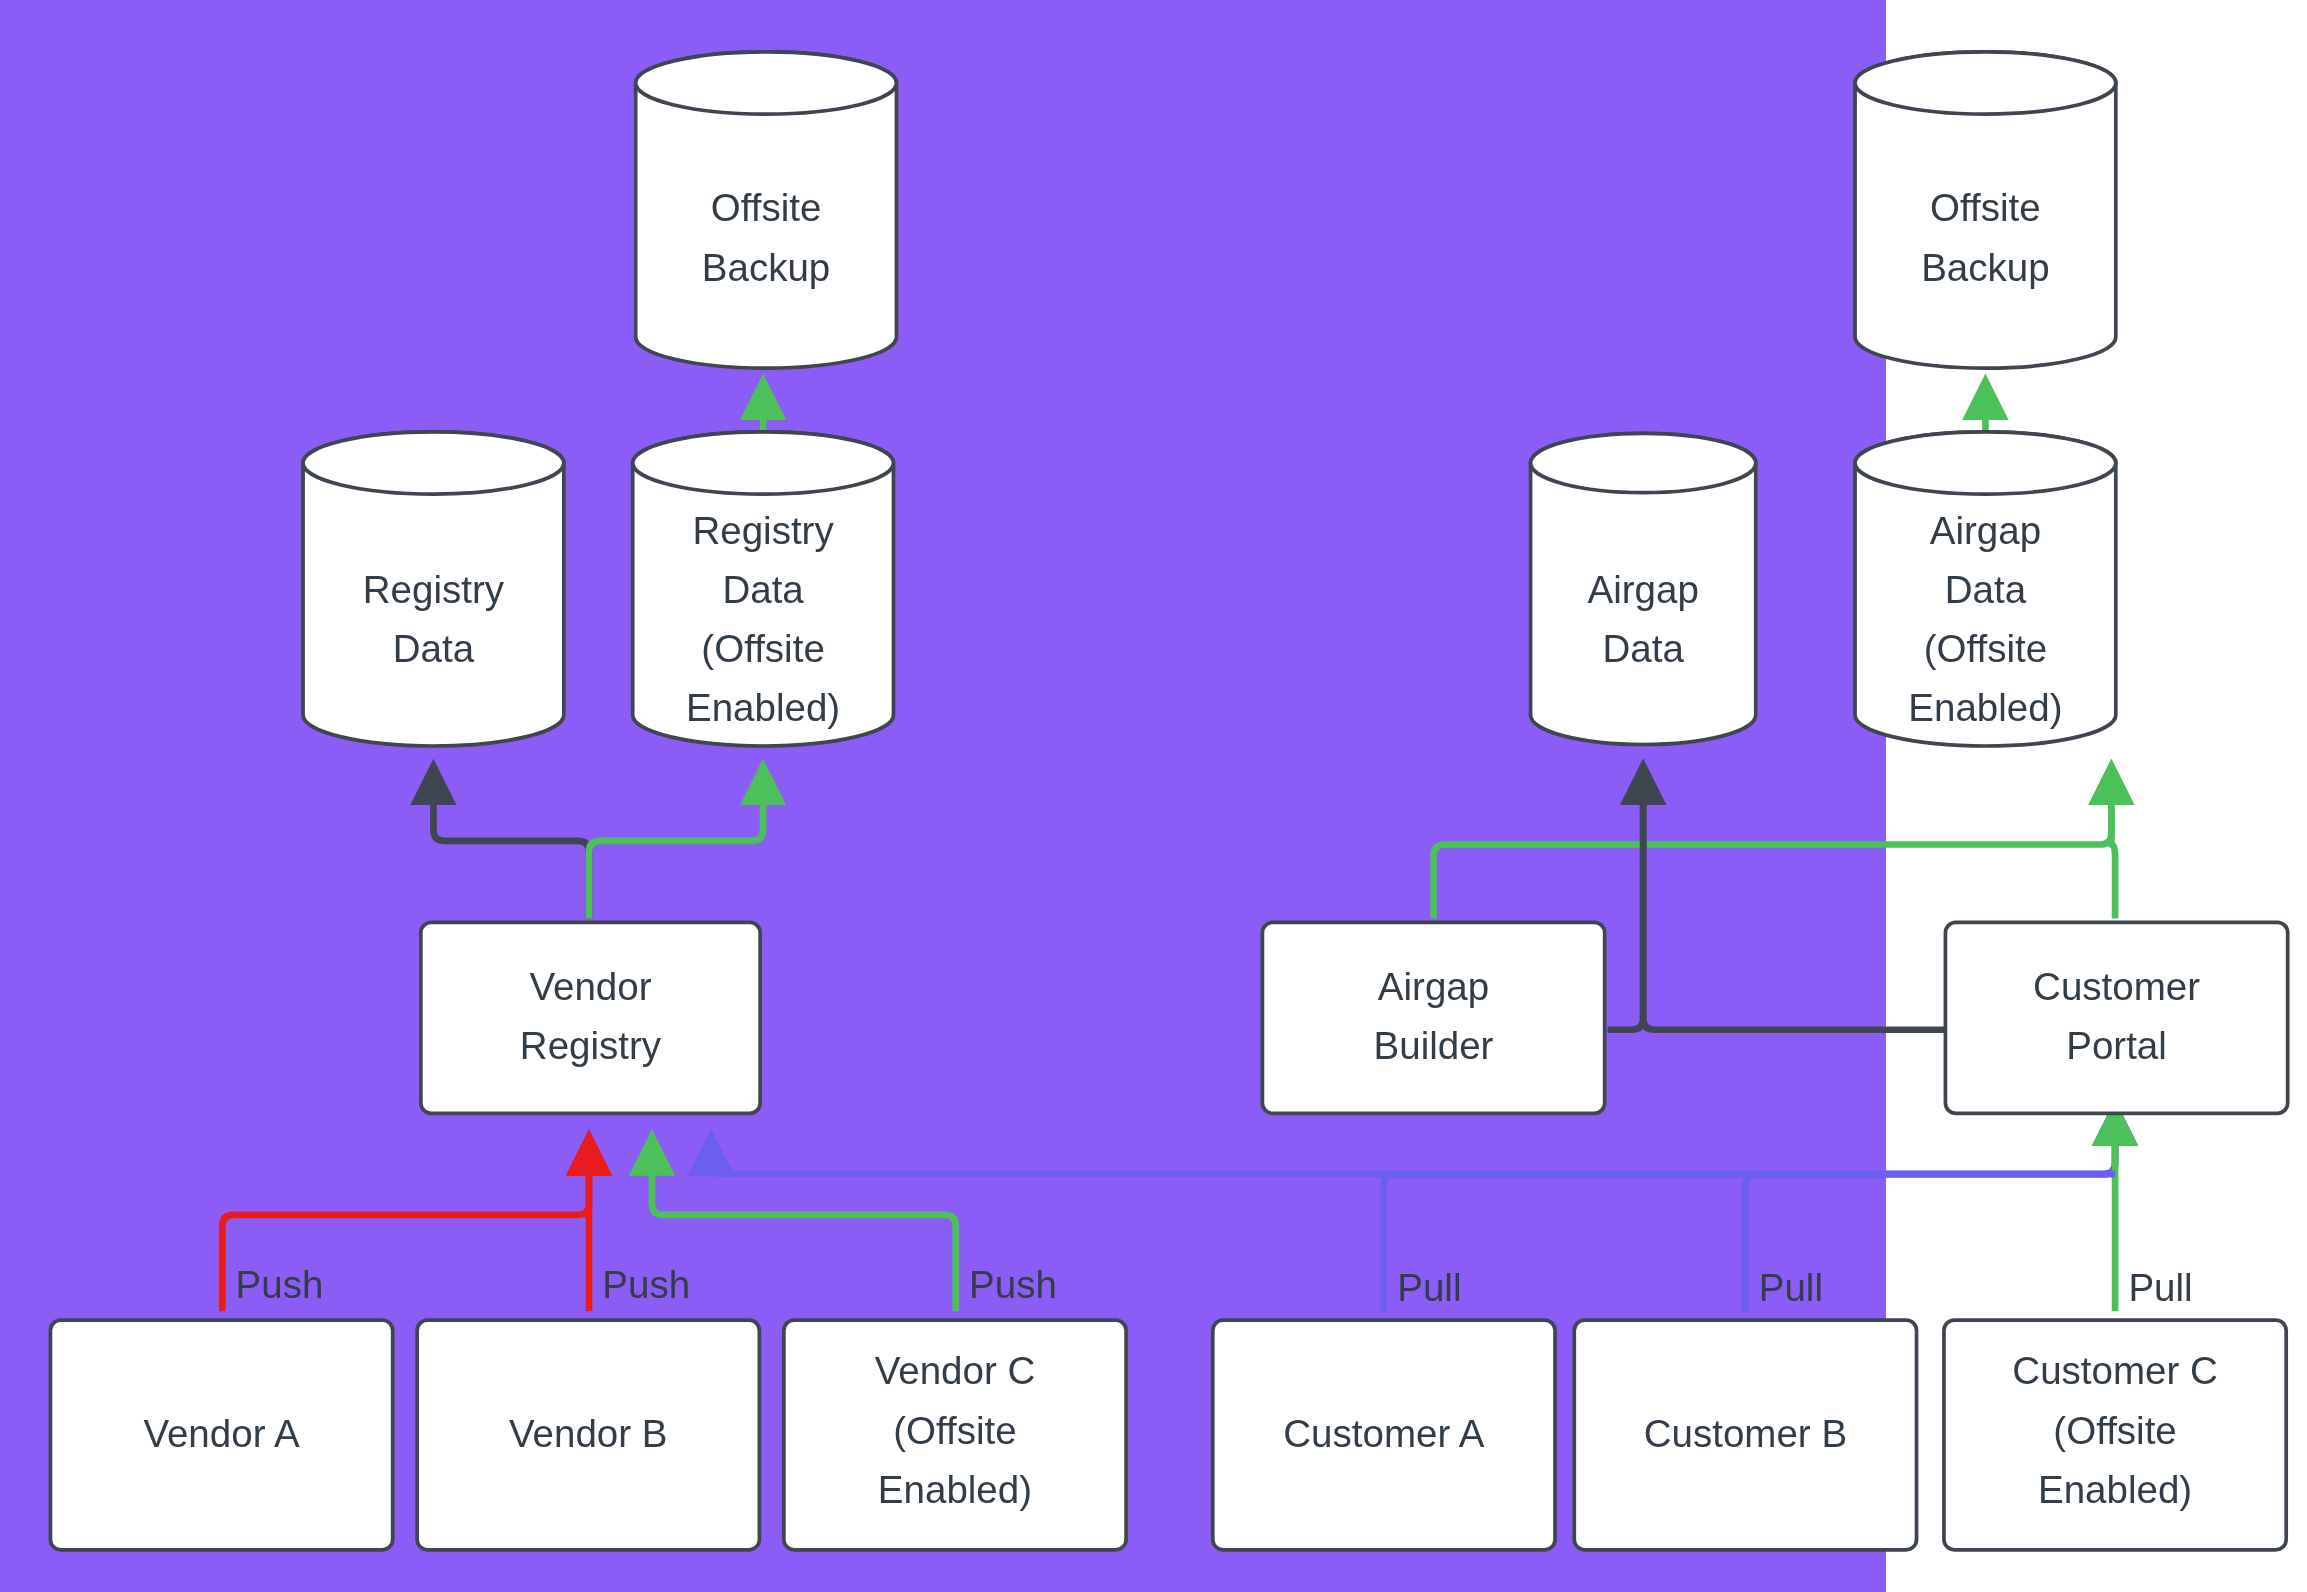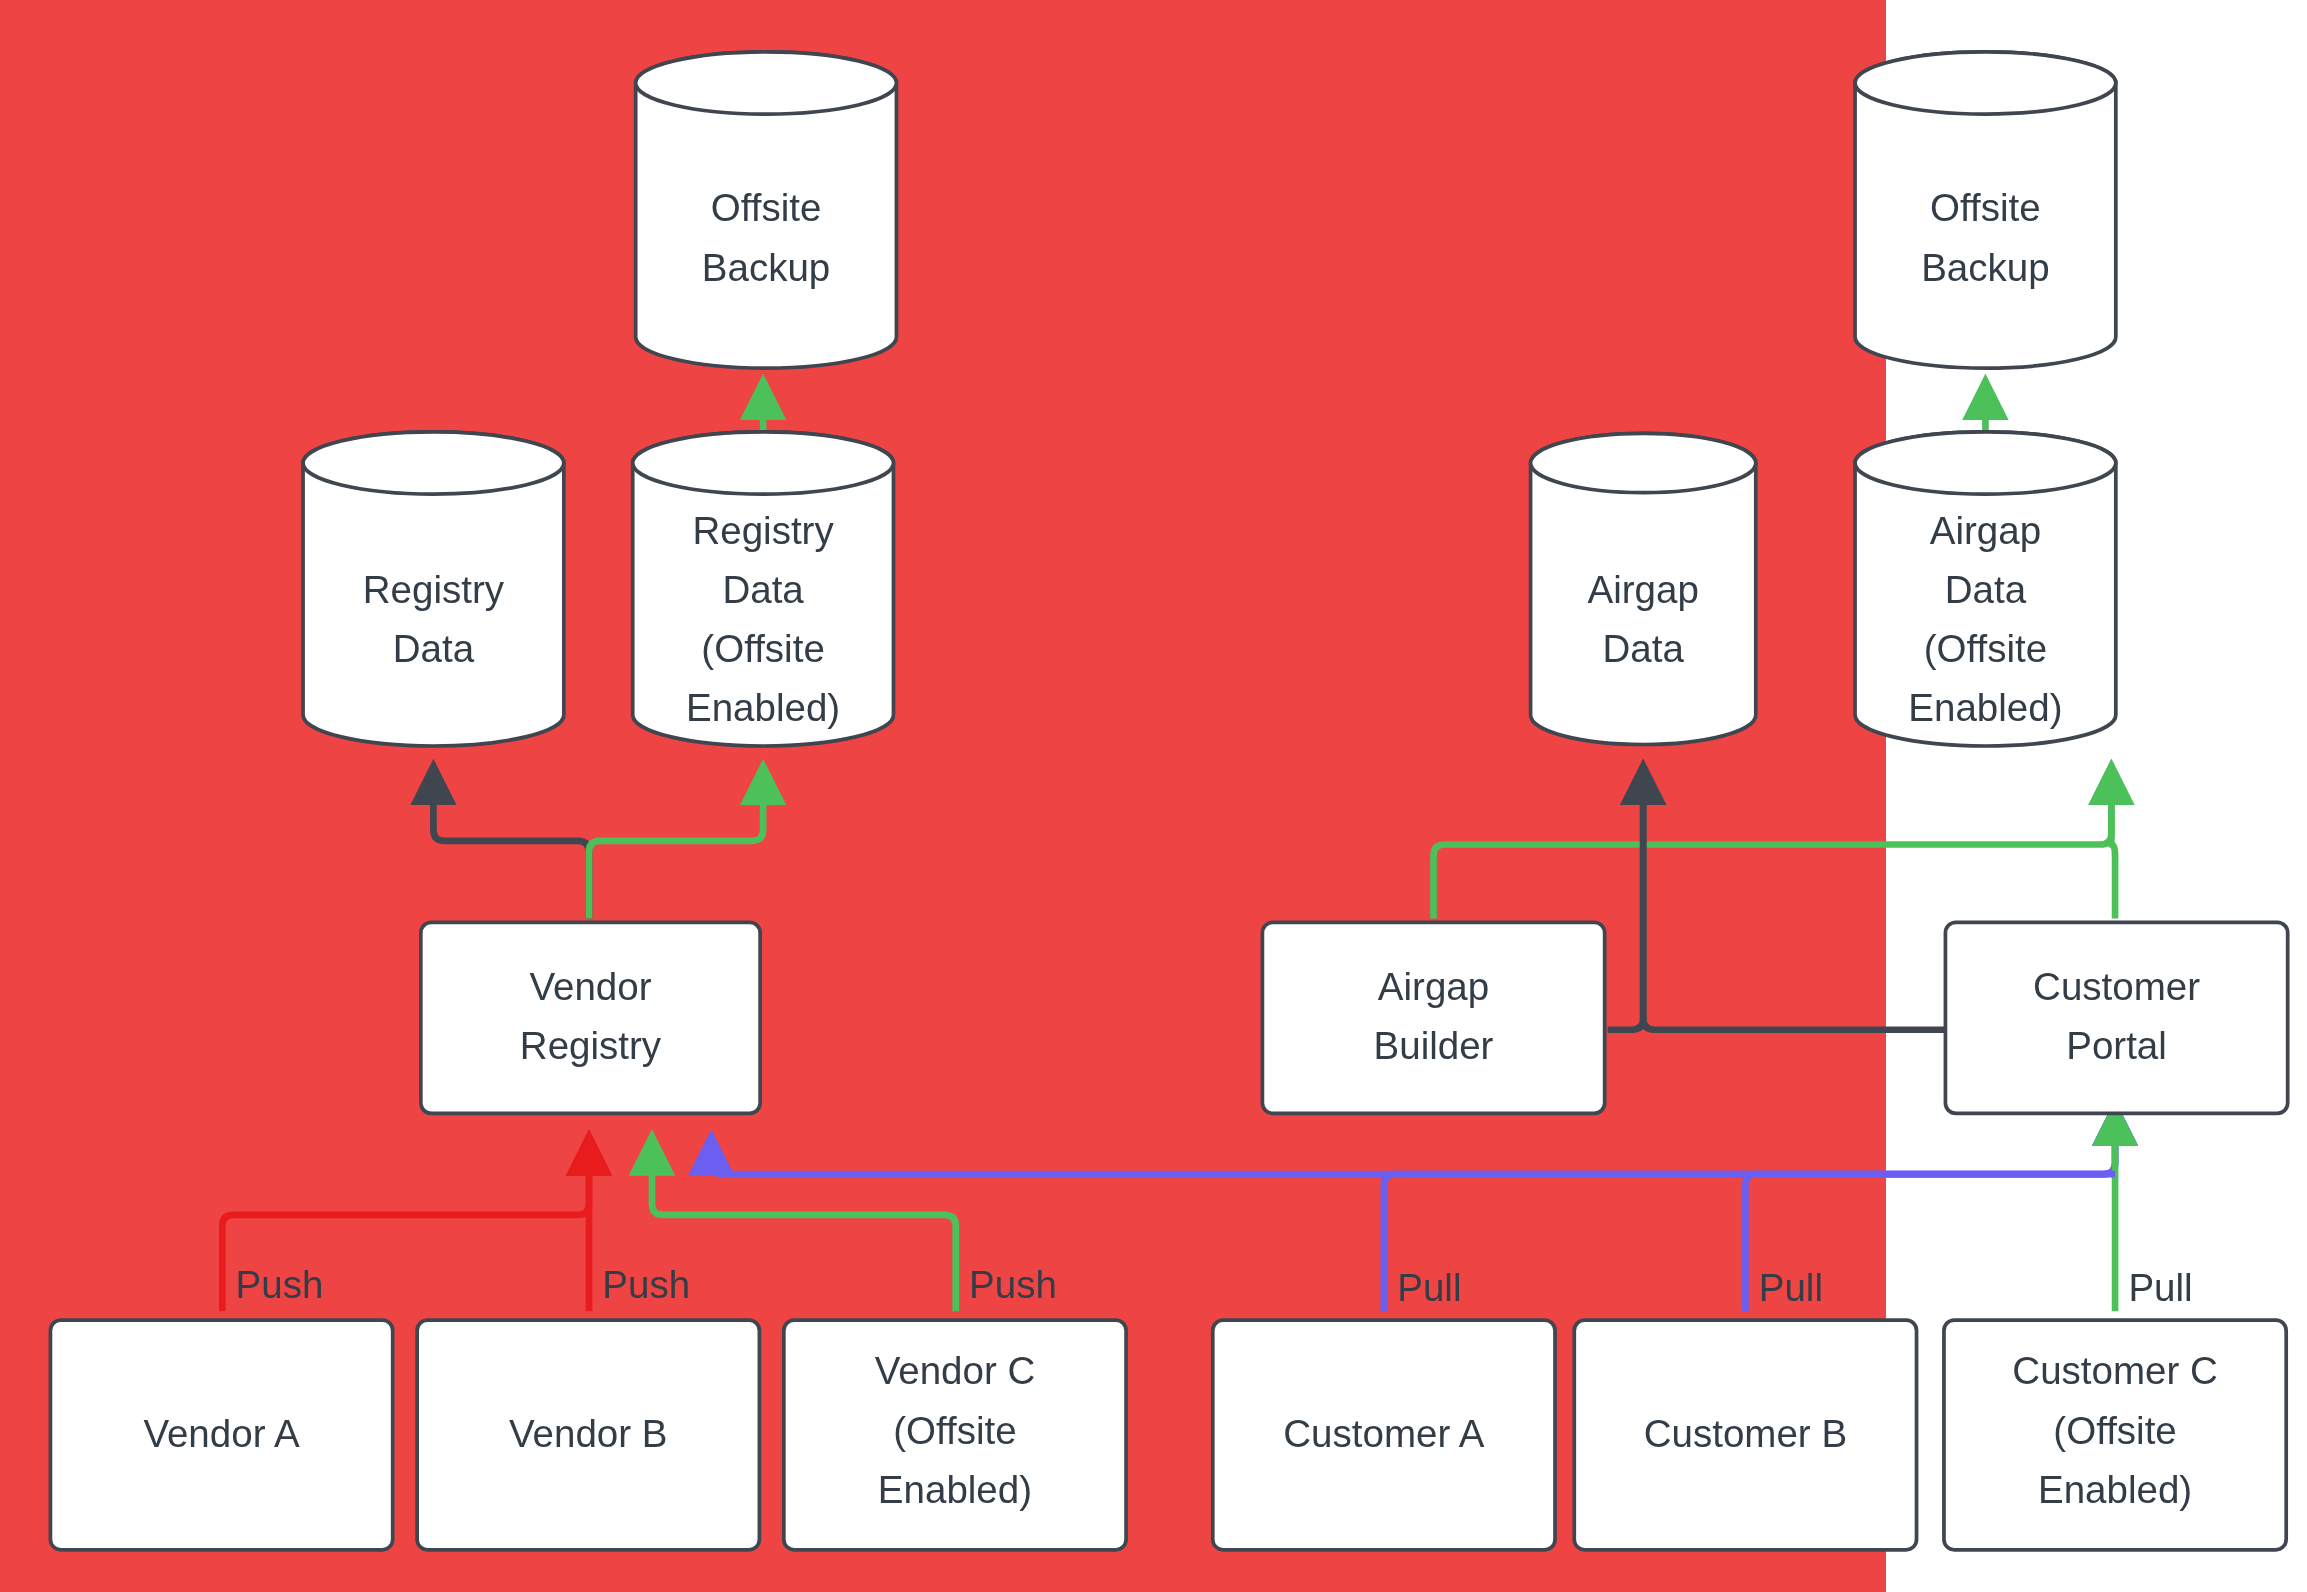--- a/index.html
+++ b/index.html
@@ -10,21 +10,21 @@
   body {
     width: 2307px;
     height: 1592px;
     font-family: "Liberation Sans", sans-serif;
     overflow: hidden;
   }
   #diagram-root {
     position: relative;
     width: 1886px;
     height: 1592px;
-    background: #ef4444;
+    background: #8b5cf6;
   }
   svg#diagram-svg {
     position: absolute;
     top: 0;
     left: 0;
     width: 2307px;
     height: 1592px;
     display: block;
   }
   .node-shape {

